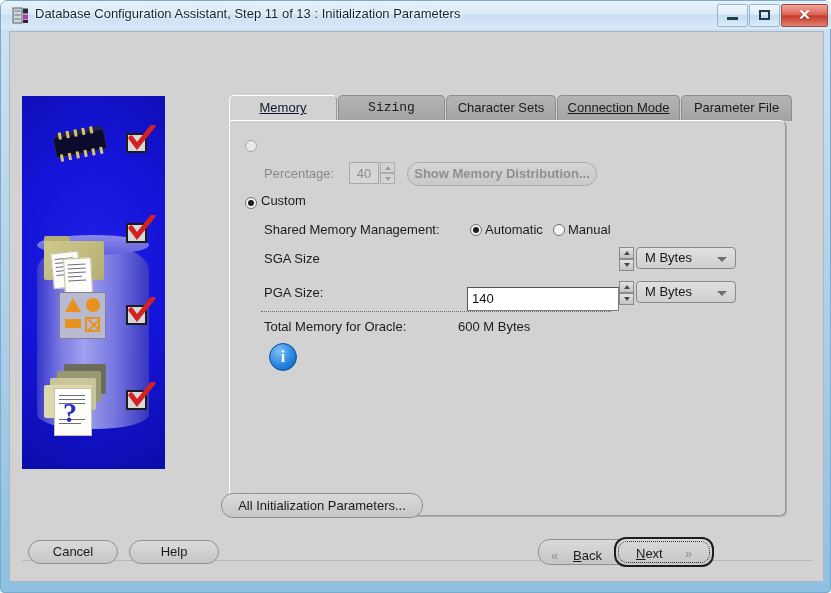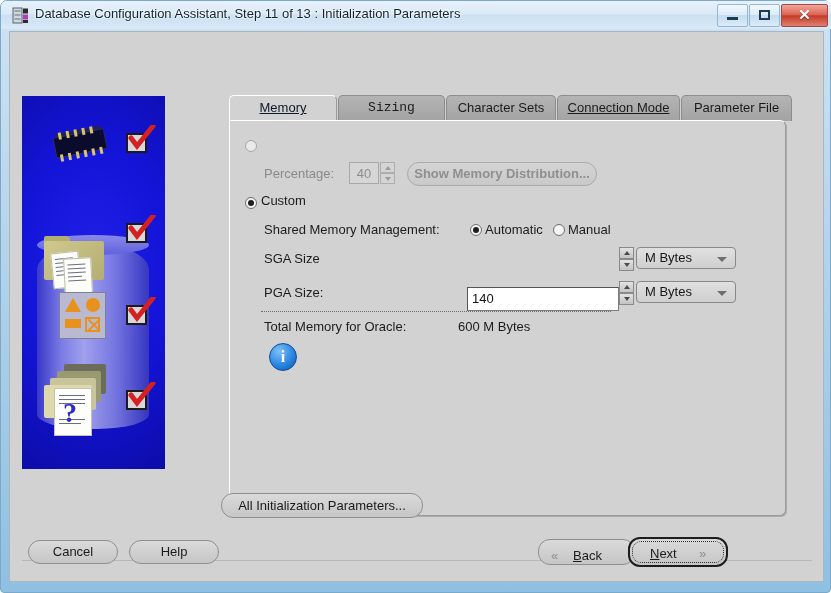--- a/index.html
+++ b/index.html
@@ -404,21 +404,21 @@
 
     <div class="footer-line"></div>
 
     <div class="btn" style="left:119px;top:508px;width:90px;">Help</div>
     <div class="btn" style="left:18px;top:508px;width:90px;">Cancel</div>
 
     <div class="btn" style="left:528px;top:507px;width:97px;height:26px;line-height:24px;">
       <span class="chevron" style="left:12px;top:4px;">«</span>
       <span style="position:absolute;left:34px;top:4px;"><span class="ul">B</span><span>ack</span></span>
     </div>
-    <div class="btn focus" style="left:618px;top:505px;width:100px;height:30px;">
+    <div class="btn focus" style="left:604px;top:505px;width:100px;height:30px;">
       <div class="inner">
         <span style="position:absolute;left:17px;top:4px;font-size:13px;"><span class="ul">N</span><span>ext</span></span>
         <span class="chevron" style="left:66px;top:4px;">»</span>
       </div>
     </div>
 
   </div>
 </div>
 
 </body></html>

